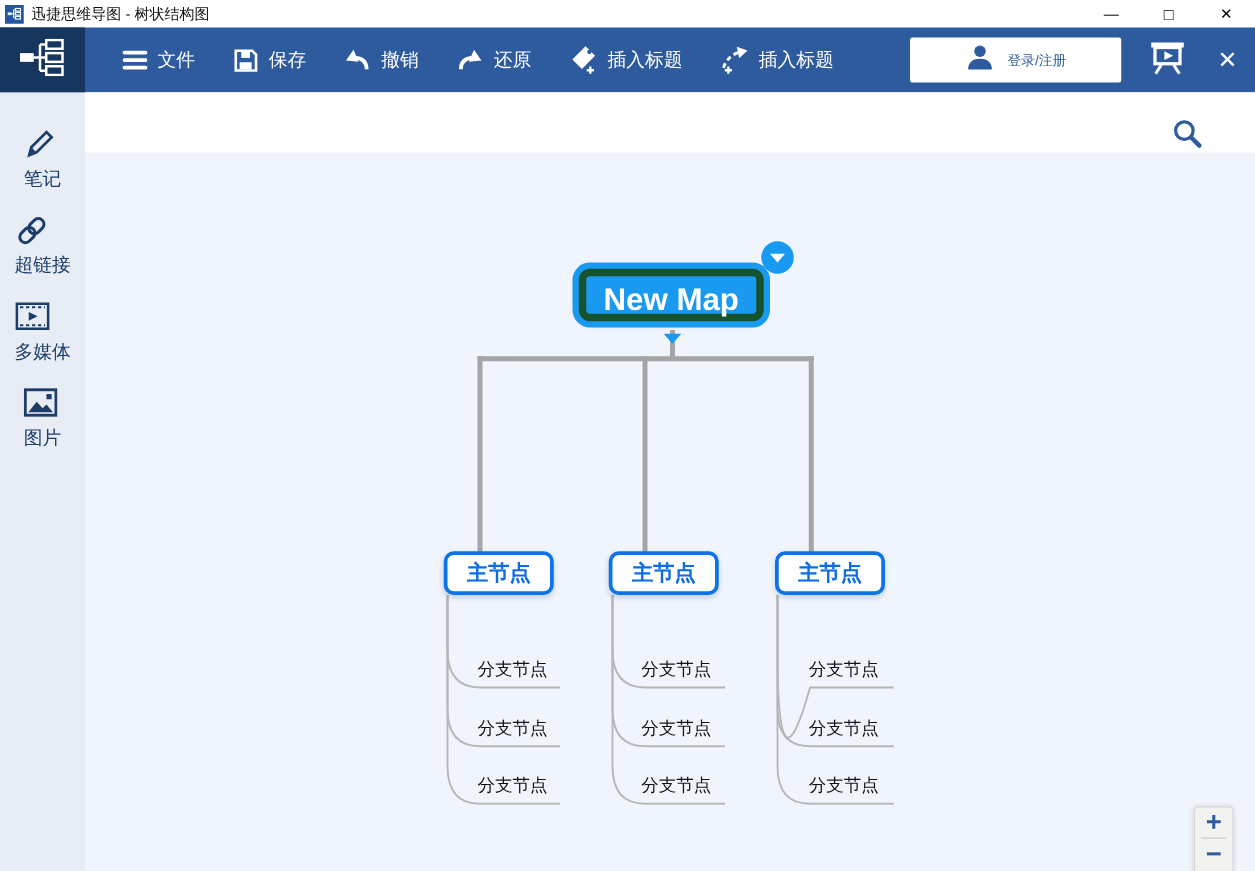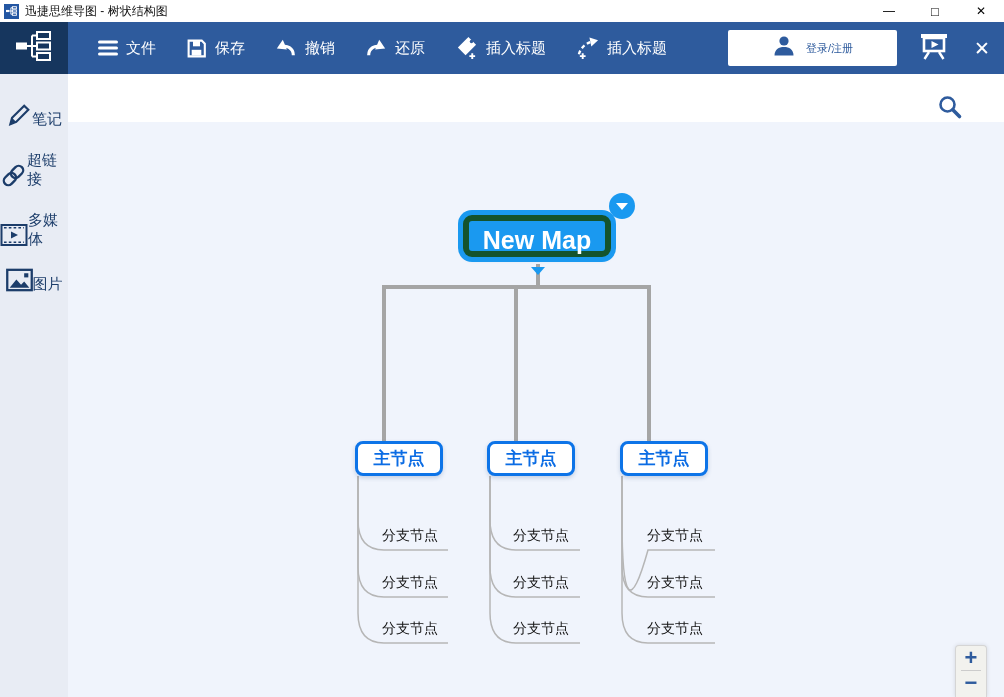--- a/index.html
+++ b/index.html
@@ -20,21 +20,21 @@
   .tb-item { display:flex; align-items:center; gap:8px; color:#fff; font-size:15px; margin-left:30px; cursor:pointer; white-space:nowrap; }
   .tb-item:first-of-type { margin-left:18px; }
   .tb-icon { display:flex; align-items:center; justify-content:center; }
   .login-btn { position:absolute; left:728px; top:8px; width:169px; height:36px; background:#fff; border-radius:2px; display:flex; align-items:center; justify-content:center; gap:10px; cursor:pointer; }
   .login-label { color:#2e5b9d; font-size:11px; }
   .present-btn { position:absolute; left:916px; top:10px; width:36px; height:32px; display:flex; align-items:center; justify-content:center; cursor:pointer; }
   .tb-close { position:absolute; left:966px; top:10px; width:32px; height:32px; display:flex; align-items:center; justify-content:center; color:#fff; font-size:19px; cursor:pointer; }
 
   
   .sidebar { position:absolute; left:0; top:74px; width:68px; height:623px; background:#e8ecf4; display:flex; flex-direction:column; align-items:center; padding-top:27px; row-gap:17px; }
-  .sb-item { display:flex; flex-direction:row; align-items:flex-end; cursor:pointer; }
+  .sb-item { display:flex; flex-direction:column; align-items:flex-start; cursor:pointer; }
   .sb-item .sb-ico { height:28px; display:flex; align-items:center; justify-content:center; }
   .sb-label { margin-top:5px; font-size:15px; color:#1c3d6a; }
 
   
   .main { position:absolute; left:68px; top:74px; width:936px; height:623px; background:#f0f4fc; }
   .searchbar { position:absolute; left:0; top:0; width:936px; height:48px; background:#fff; }
   .search-btn { position:absolute; left:868px; top:19px; width:28px; height:28px; cursor:pointer; }
 
   .connectors { position:absolute; left:0; top:0; pointer-events:none; }
 

